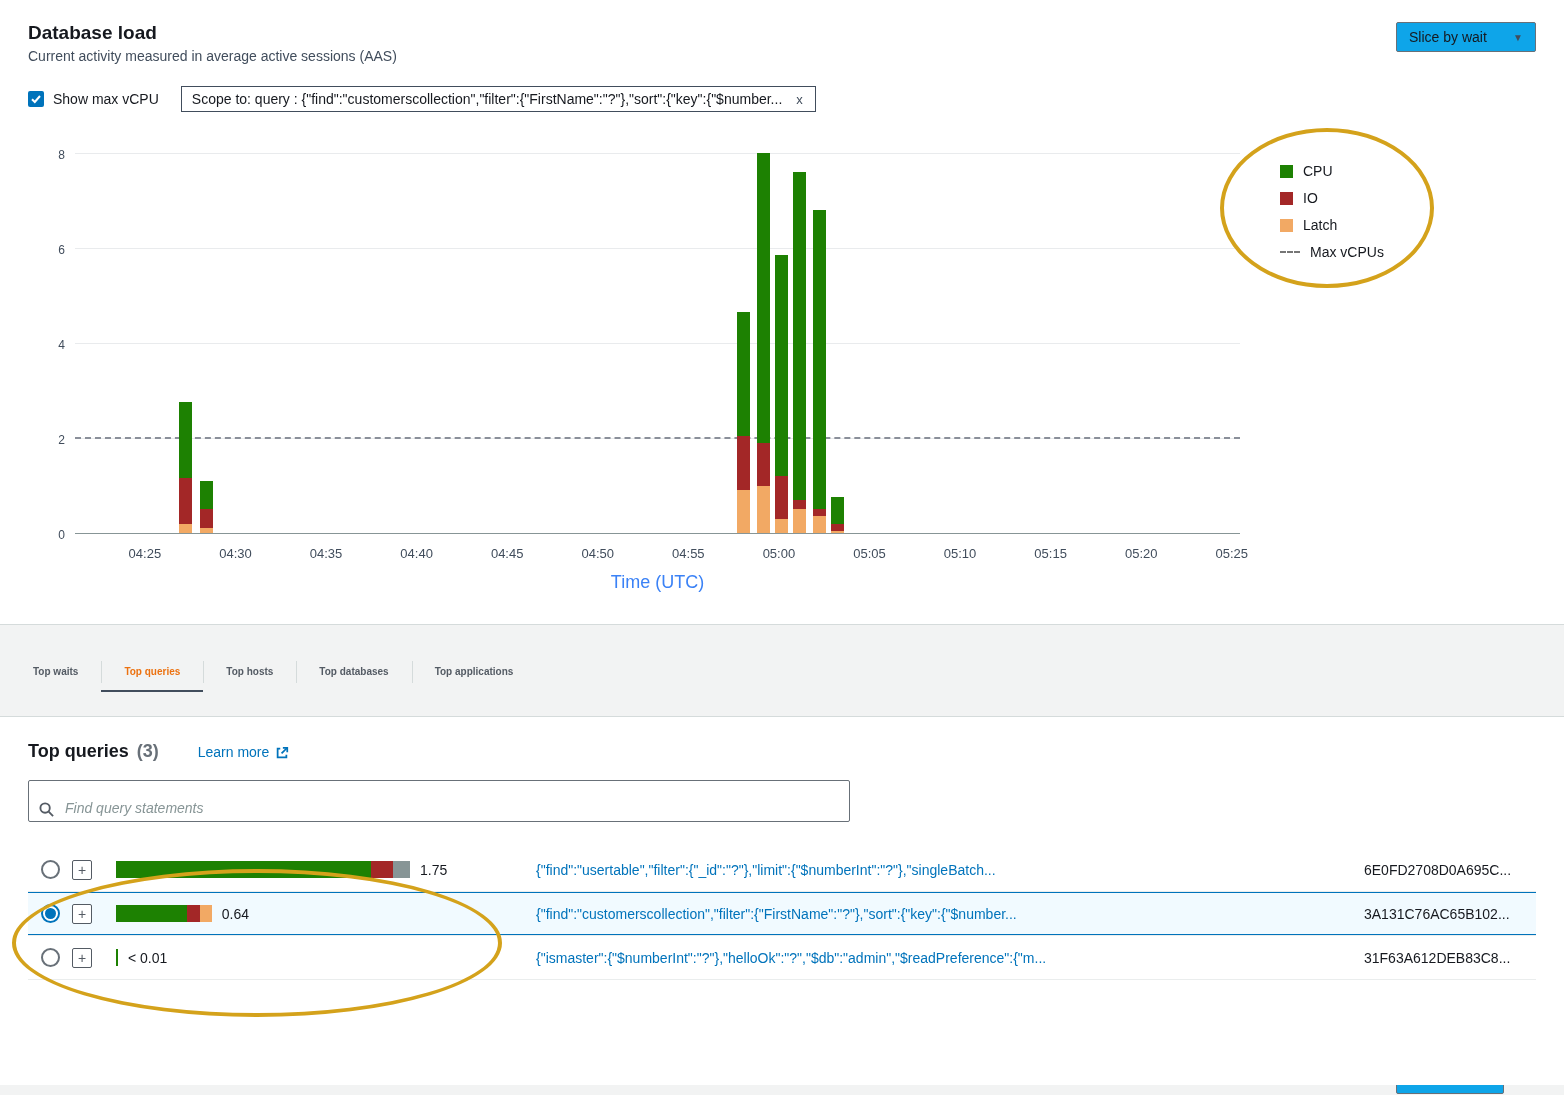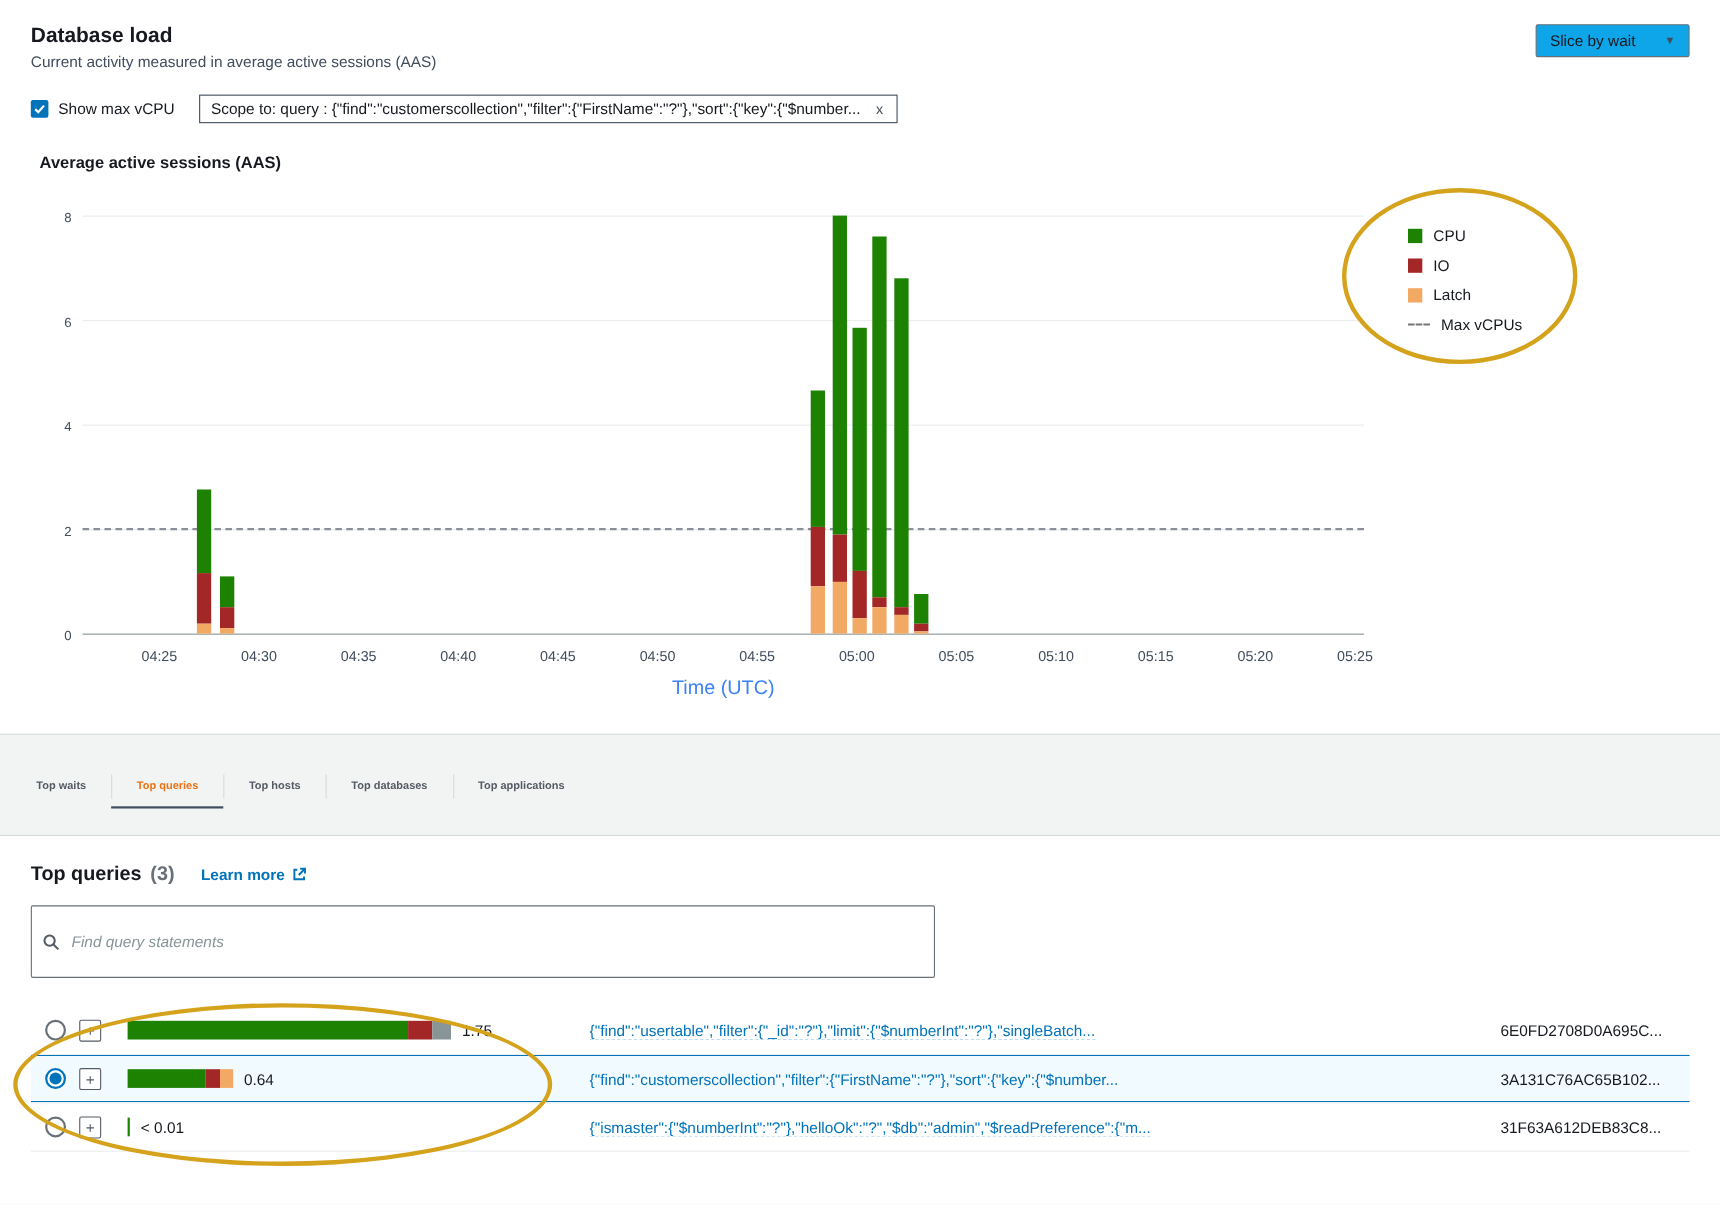--- a/index.html
+++ b/index.html
@@ -57,24 +57,24 @@
   .tab.active::after{content:"";position:absolute;left:0;right:0;bottom:0;height:2px;background:#414d5c;}
   .tab:not(:first-child)::before{content:"";position:absolute;left:0;top:50%;transform:translateY(-50%);
     width:1px;height:22px;background:#d5dbdb;}
 
   
   .queries-panel{position:relative;background:#fff;border-top:1px solid #d5dbdb;margin-top:24px;
     padding:24px 28px;min-height:320px;}
   .qp-header{display:flex;align-items:center;gap:8px;}
   .qp-title{font-size:18px;font-weight:bold;color:#16191f;}
   .qp-count{font-size:18px;font-weight:bold;color:#687078;}
-  .learn-more{display:inline-flex;align-items:center;gap:6px;color:#0073bb;font-weight:bold;
-    font-size:14px;margin-left:16px;cursor:pointer;text-decoration:none;}
+  .learn-more{display:inline-flex;align-items:flex-end;gap:6px;color:#0073bb;font-weight:normal;
+    font-size:14px;margin-left:31px;cursor:pointer;text-decoration:none;}
   .search-box{margin-top:18px;width:800px;height:32px;border:1px solid #687078;border-radius:2px;
-    display:flex;align-items:center;padding:16px 10px;gap:9px;background:#fff;}
+    display:flex;align-items:flex-end;padding:4px 10px;gap:9px;background:#fff;}
   .search-box input{border:none;outline:none;flex:1;font-size:14px;font-family:inherit;color:#16191f;background:transparent;}
   .search-box input::placeholder{color:#879596;font-style:italic;}
 
   .table{margin-top:26px;}
   .thead,.trow{display:grid;grid-template-columns:44px 40px 424px 828px 1fr;align-items:center;}
   .thead{border-bottom:1px solid #d5dbdb;padding:11px 0;font-weight:bold;font-size:14px;color:#16191f;}
   .hcell{padding-left:4px;}
   .trow{height:43px;border-bottom:1px solid #eaeded;font-size:14px;cursor:pointer;}
   .trow.selected{background:#f1faff;box-shadow:inset 0 1px 0 #0073bb, inset 0 -1px 0 #0073bb;}
   .c-load{display:flex;align-items:center;gap:10px;padding-left:4px;}
@@ -123,21 +123,20 @@
             </svg>
         </span>
         <span>Show max vCPU</span>
       </label>
       <div class="scope-token">
         <span>Scope to: query : {"find":"customerscollection","filter":{"FirstName":"?"},"sort":{"key":{"$number...</span>
         <button class="token-close">x</button>
       </div>
     </div>
 
-    <div class="chart-title">Average active sessions (AAS)</div>
 
     <div class="chart-wrap">
       <div class="plot" id="plot">
         <div class="x-axis-title">Time (UTC)</div>
       <div class="gridline axis" style="bottom: 0px;"></div>
           <div class="ytick" style="bottom: -8px;">0</div>
           <div class="gridline" style="bottom: 95px;"></div>
           <div class="ytick" style="bottom: 87px;">2</div>
           <div class="gridline" style="bottom: 190px;"></div>
           <div class="ytick" style="bottom: 182px;">4</div>

